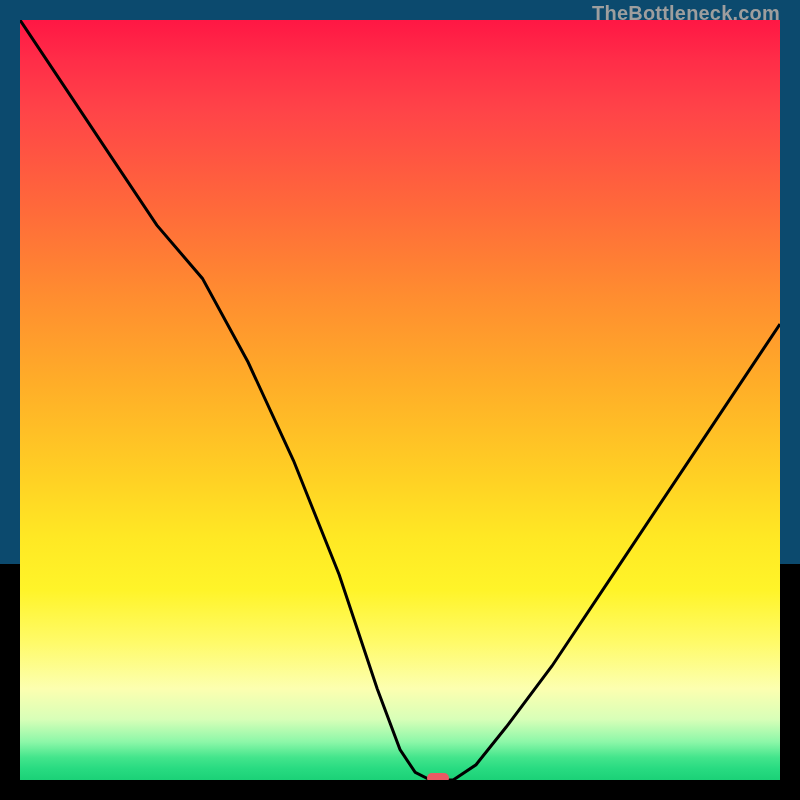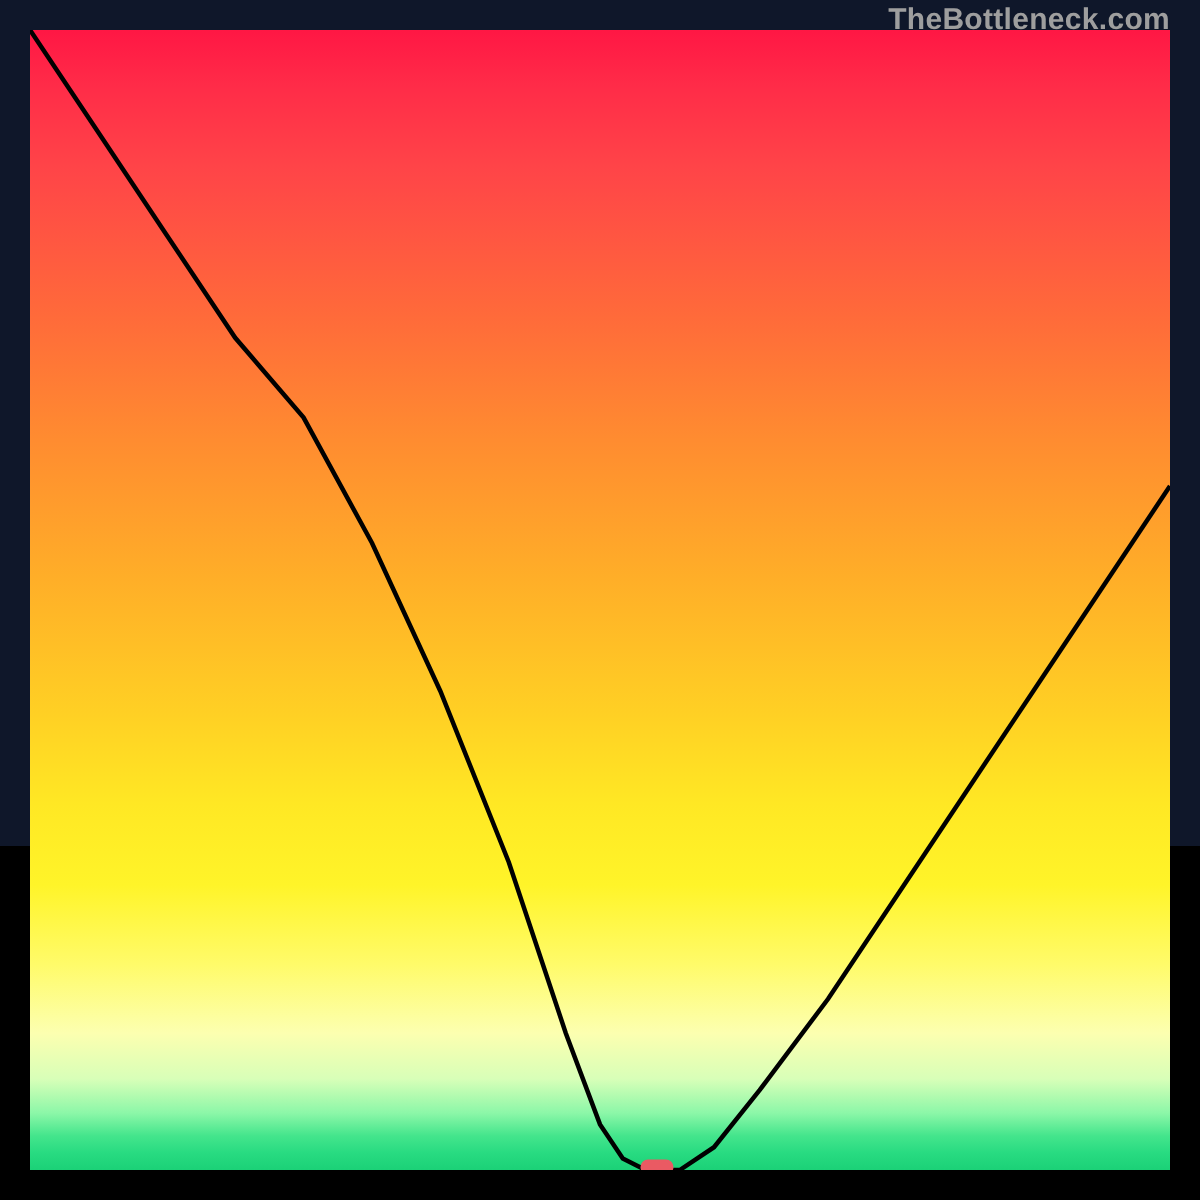--- a/index.html
+++ b/index.html
@@ -8,21 +8,21 @@
     width: 800px;
     height: 800px;
     background: #000;
     overflow: hidden;
     font-family: Arial, Helvetica, sans-serif;
   }
   .frame {
     position: relative;
     width: 800px;
     height: 564px;
-    background: #0f172a;
+    background: #0c4a6e;
   }
   .plot {
     position: absolute;
     left: 20px;
     top: 20px;
     width: 760px;
     height: 760px;
     overflow: hidden;
   }
   .gradient {

